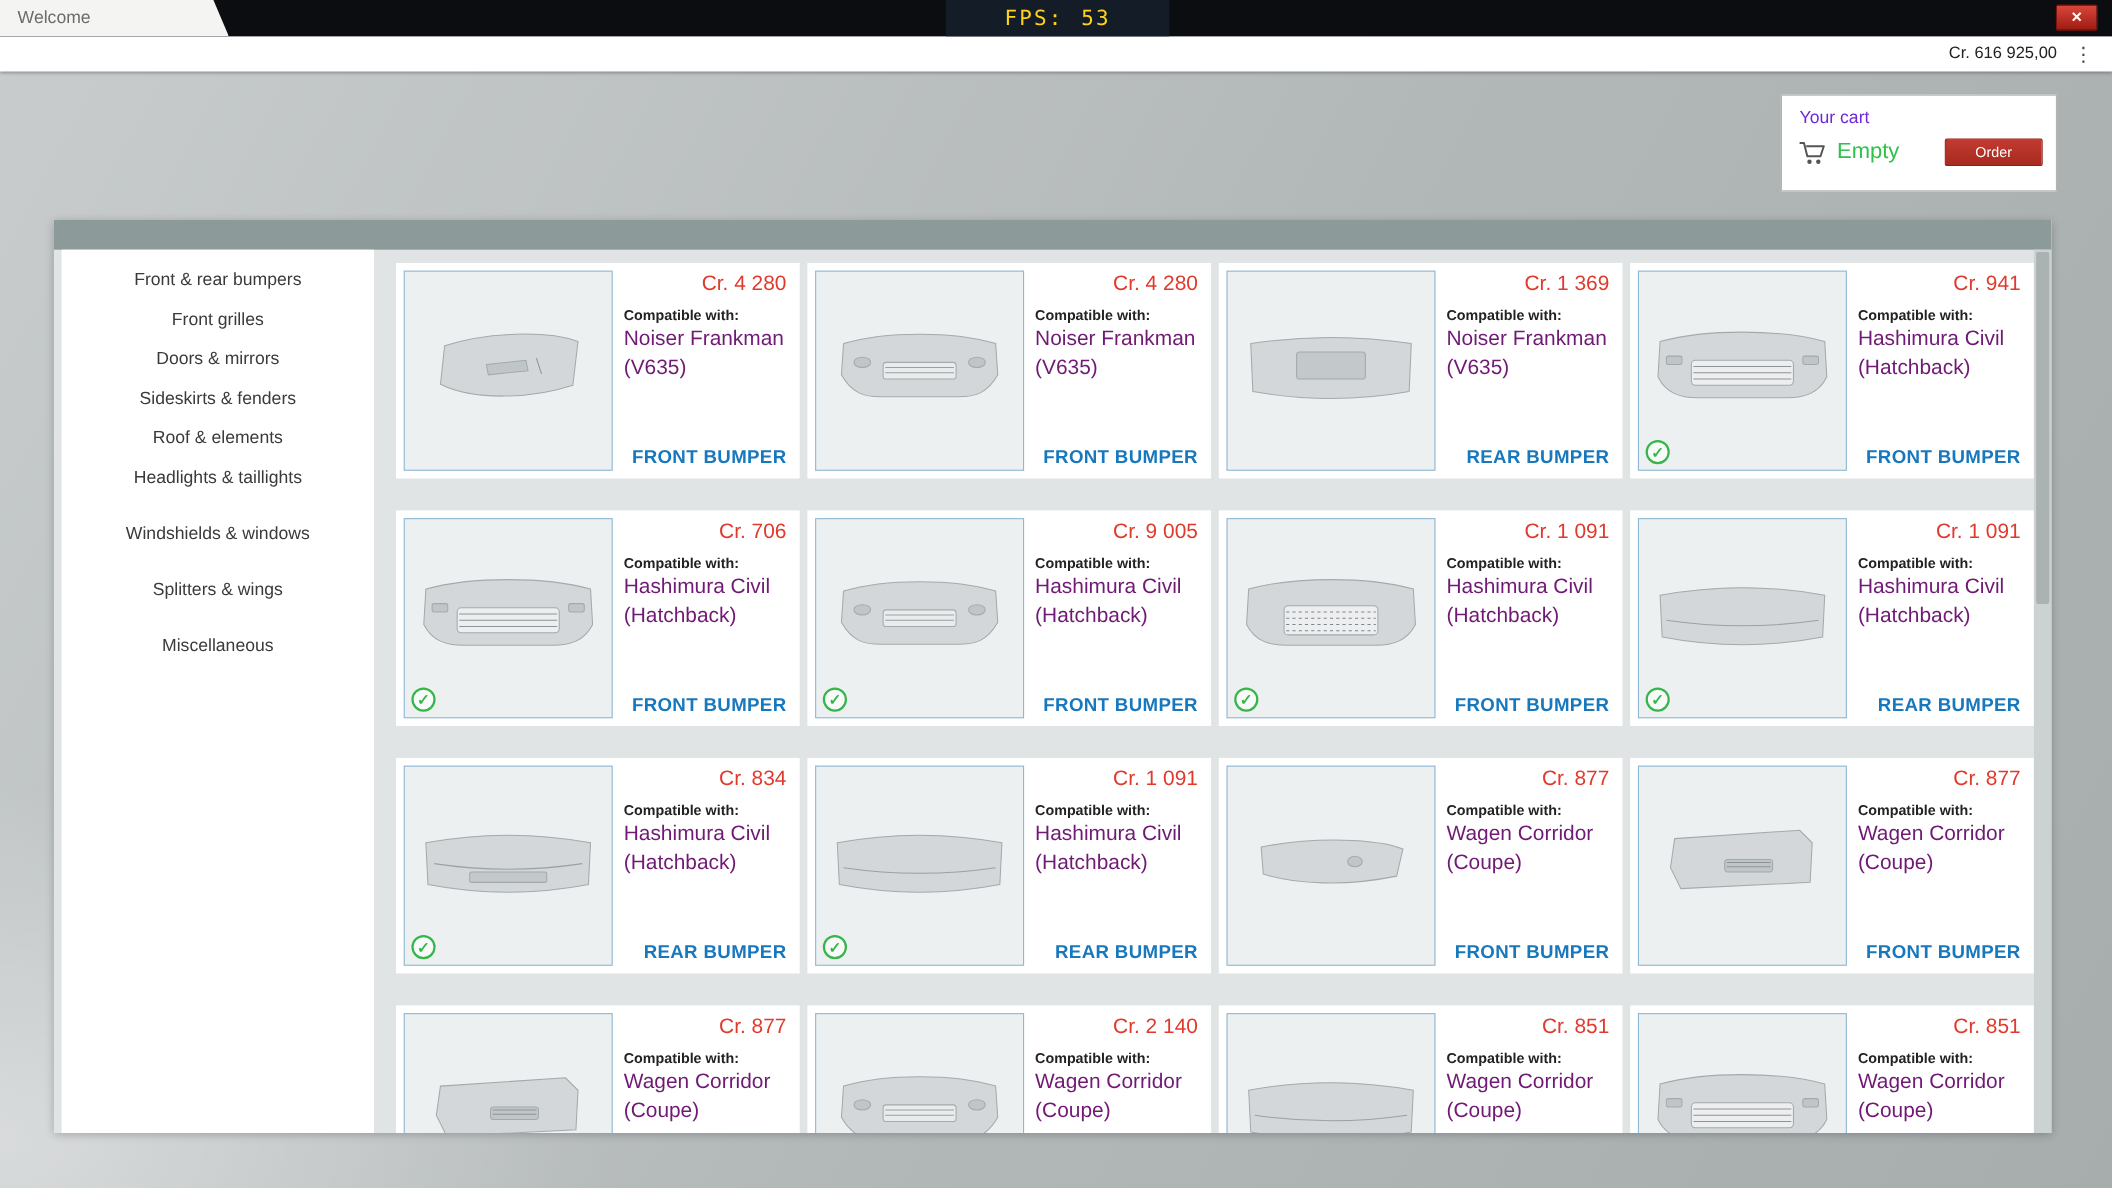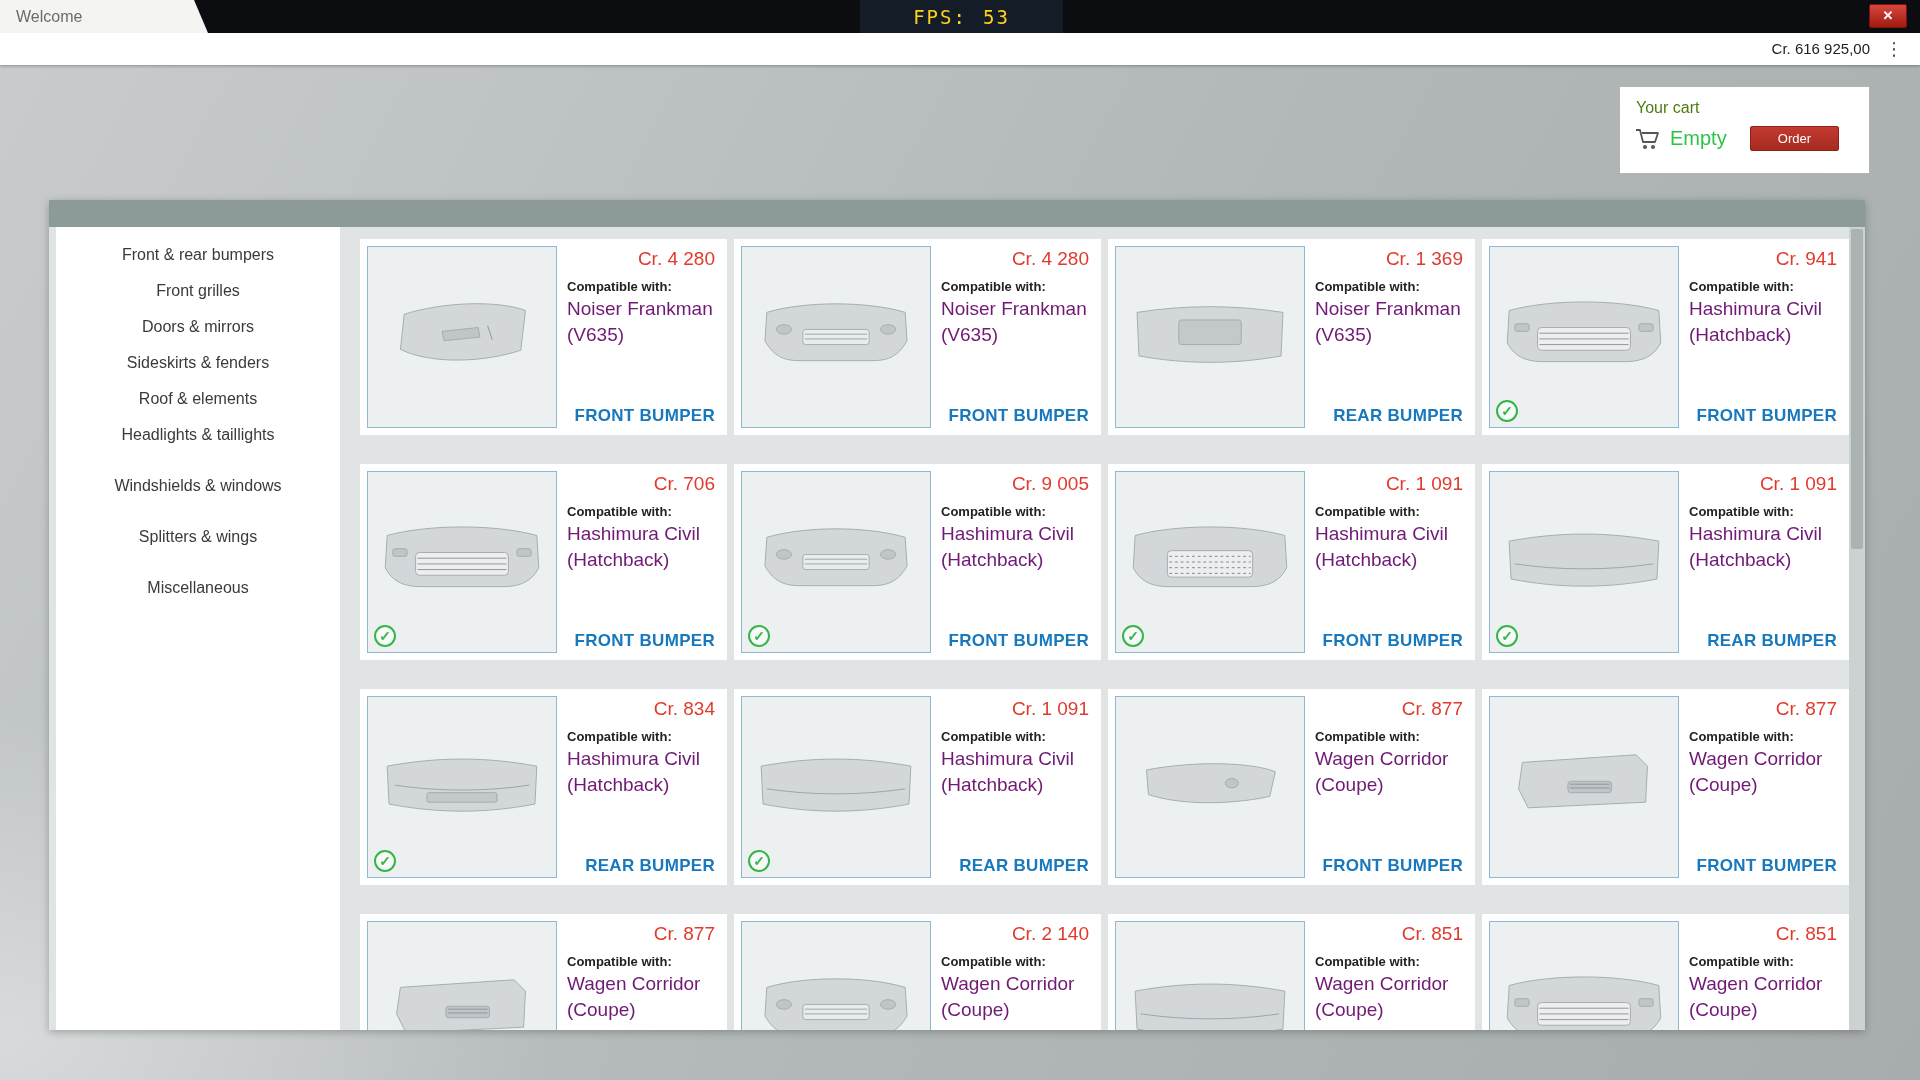--- a/index.html
+++ b/index.html
@@ -34,22 +34,22 @@
 
   
   .toolbar{ position:absolute; top:33px; left:0; right:0; height:32px; background:#ffffff;
     box-shadow:0 1px 3px rgba(0,0,0,.3); z-index:4; }
   .balance{ position:absolute; right:50px; top:0; line-height:32px; font-size:15px; color:#222; }
   .kebab{ position:absolute; right:16px; top:0; line-height:32px; font-size:18px; color:#444; cursor:pointer; width:20px; text-align:center; }
 
   
   .cart-panel{ position:absolute; left:1619px; top:86px; width:251px; height:88px; background:#fff;
     border:1px solid #b3b3b3; z-index:3; }
-  .cart-title{ margin:12px 0 0 16px; font-size:16px; color:#4d7c0f; }
-  .cart-row{ display:flex; align-items:center; margin:9px 30px 0 14px; }
+  .cart-title{ margin:12px 0 0 16px; font-size:16px; color:#6d28d9; }
+  .cart-row{ display:flex; align-items:center; margin:9px 12px 0 14px; }
   .cart-icon{ flex:0 0 auto; display:flex; }
   .cart-status{ color:#2fc14b; font-size:20px; margin-left:10px; flex:1; }
   .order-btn{ background:linear-gradient(#c23a2f,#a72a20); color:#fff; font-size:13px;
     padding:4px 27px; border:1px solid #8e2118; border-radius:2px; cursor:pointer; }
 
   
   .main-panel{ position:absolute; left:49px; top:200px; width:1816px; height:830px;
     background:#e0e4e4; overflow:hidden; z-index:2; box-shadow:0 2px 8px rgba(0,0,0,.25); }
   .panel-header{ height:27px; background:#8d9a9a; }
   .panel-body{ position:absolute; top:27px; left:0; right:0; bottom:0; }

